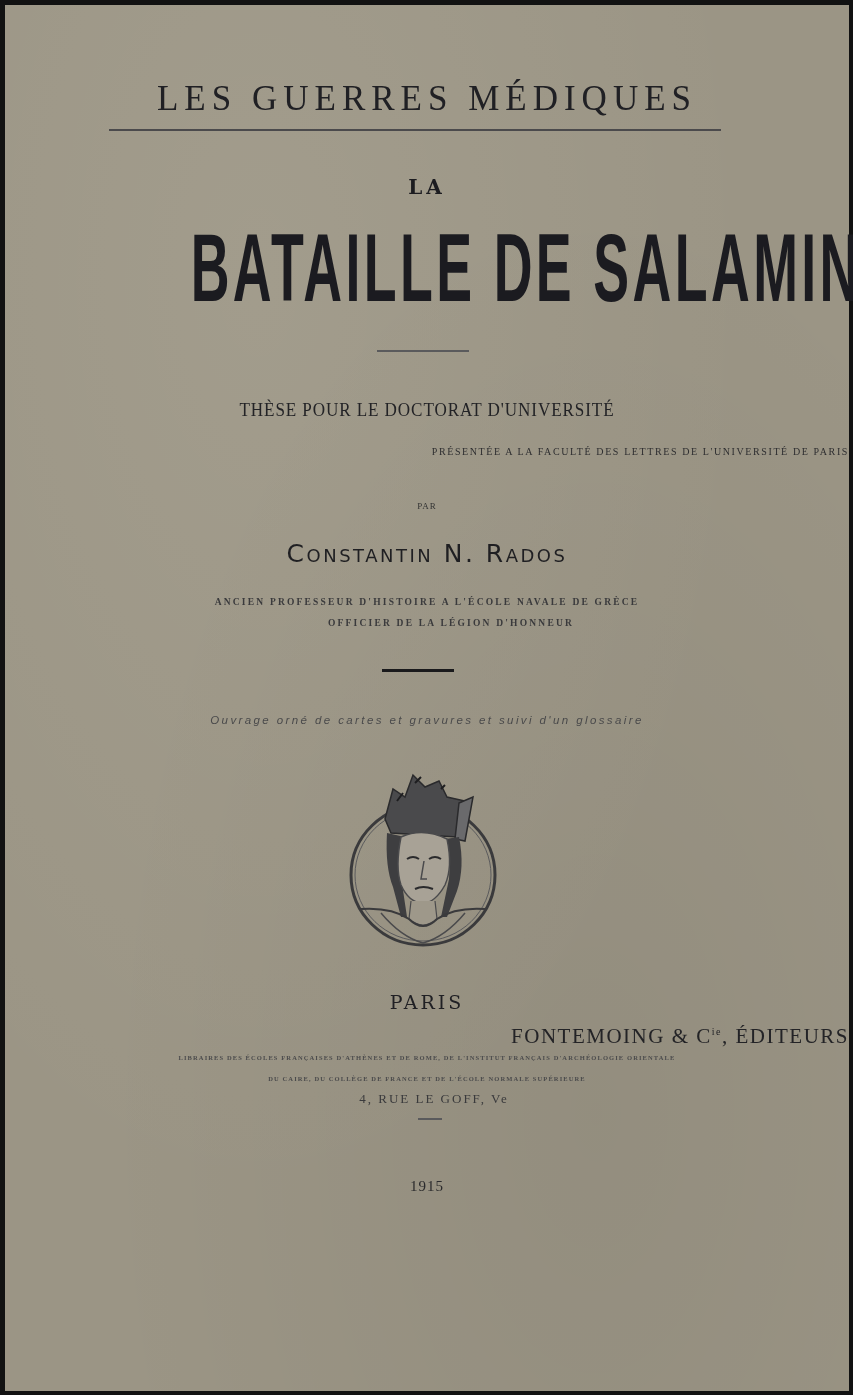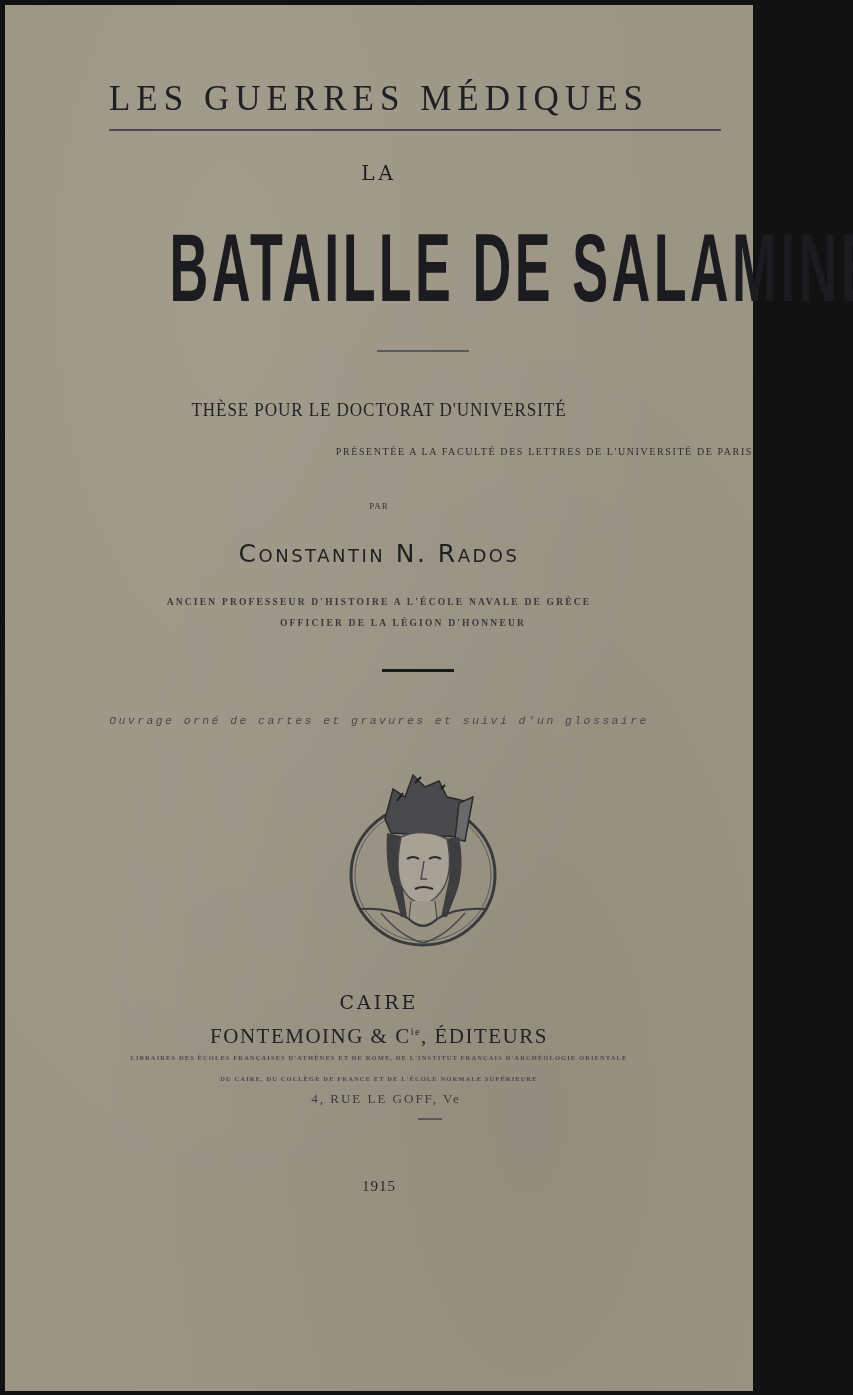--- a/index.html
+++ b/index.html
@@ -6,44 +6,44 @@
   body {
     width: 853px; height: 1395px;
     background: #121212;
     position: relative;
     overflow: hidden;
     font-family: "DejaVu Serif", serif;
   }
   .page {
     position: absolute;
     left: 5px; top: 5px;
-    width: 748px; height: 1386px;
+    width: 844px; height: 1386px;
     background: #9b9585;
     background-image:
       radial-gradient(ellipse at 30% 20%, rgba(255,250,235,0.07), transparent 60%),
       radial-gradient(ellipse at 70% 80%, rgba(0,0,0,0.05), transparent 60%);
     color: #1c1c20;
   }
   .line { position: absolute; left: 0; width: 100%; text-align: center; white-space: nowrap; }
 
   .series {
     top: 74px;
     font-family: "Liberation Serif", serif;
     font-size: 35px;
     letter-spacing: 6px;
     color: #202024;
   }
   .rule-top {
     position: absolute; left: 104px; width: 612px; top: 124px;
     height: 2px; background: #4b4a4c;
   }
   .article {
-    top: 156px;
+    top: 170px;
     font-family: "DejaVu Serif", serif;
-    font-weight: normal;
+    font-weight: bold;
     font-size: 20px;
     letter-spacing: 4px;
   }
   .title {
     top: 208px;
     font-family: "Liberation Sans Narrow", "Liberation Sans", sans-serif;
     font-weight: bold;
     font-size: 96px;
     line-height: 110px;
     color: #1b1b20;
@@ -94,21 +94,21 @@
     font-weight: bold;
   }
   .credit1 { top: 592px; }
   .credit2 { top: 613px; margin-left: 24px; }
   .rule-mid {
     position: absolute; left: 377px; width: 72px; top: 664px;
     height: 3px; background: #1a1a1c;
   }
   .note {
     top: 709px;
-    font-family: Liberation Mono, monospace;
+    font-family: Liberation Sans, sans-serif;
     font-style: italic;
     font-size: 11.5px;
     letter-spacing: 2.4px;
     color: #4a4a4b;
   }
   .emblem {
     position: absolute; left: 336px; top: 762px;
     width: 164px; height: 182px;
   }
   .city {
@@ -117,20 +117,21 @@
     font-size: 19px;
     letter-spacing: 3px;
     color: #202024;
   }
   .publisher {
     top: 1019px;
     font-family: "Liberation Serif", serif;
     font-size: 21px;
     letter-spacing: 1.5px;
     color: #232326;
+    text-align: right;
   }
   .publisher sup { font-size: 10px; }
   .booksellers {
     font-family: "Liberation Serif", serif;
     font-size: 6.5px;
     letter-spacing: 1.1px;
     color: #4b4b4c;
     font-weight: bold;
   }
   .bs1 { top: 1049px; }
@@ -200,21 +201,21 @@
 
       <path d="M83 94 L80 112 L86 112" fill="none" stroke="#4a4a4c" stroke-width="1.5"></path>
       <path d="M74 122 Q82 118 92 122" fill="none" stroke="#2a2a2c" stroke-width="2"></path>
 
       <path d="M70 134 L68 152 Q82 164 96 152 L94 134" fill="#9e988a" stroke="#4a4a4c" stroke-width="1.2"></path>
       <path d="M20 142 Q50 140 68 152 Q82 166 96 152 Q114 140 144 142" fill="none" stroke="#3a3a3c" stroke-width="2"></path>
       <path d="M40 146 Q60 170 82 176 Q104 170 124 146" fill="none" stroke="#4a4a4c" stroke-width="1.5"></path>
     </svg>
   </div>
 
-  <div class="line city">CAIRE</div>
+  <div class="line city">PARIS</div>
   <div class="line publisher"><span>FONTEMOING &amp; C</span><sup>ie</sup><span>, ÉDITEURS</span></div>
   <div class="line booksellers bs1">LIBRAIRES DES ÉCOLES FRANÇAISES D'ATHÈNES ET DE ROME, DE L'INSTITUT FRANÇAIS D'ARCHÉOLOGIE ORIENTALE</div>
   <div class="line booksellers bs2">DU CAIRE, DU COLLÈGE DE FRANCE ET DE L'ÉCOLE NORMALE SUPÉRIEURE</div>
   <div class="line address">4, RUE LE GOFF, Ve</div>
   <div class="rule-small"></div>
   <div class="line year">1915</div>
 
 </div>
 
 </body></html>

